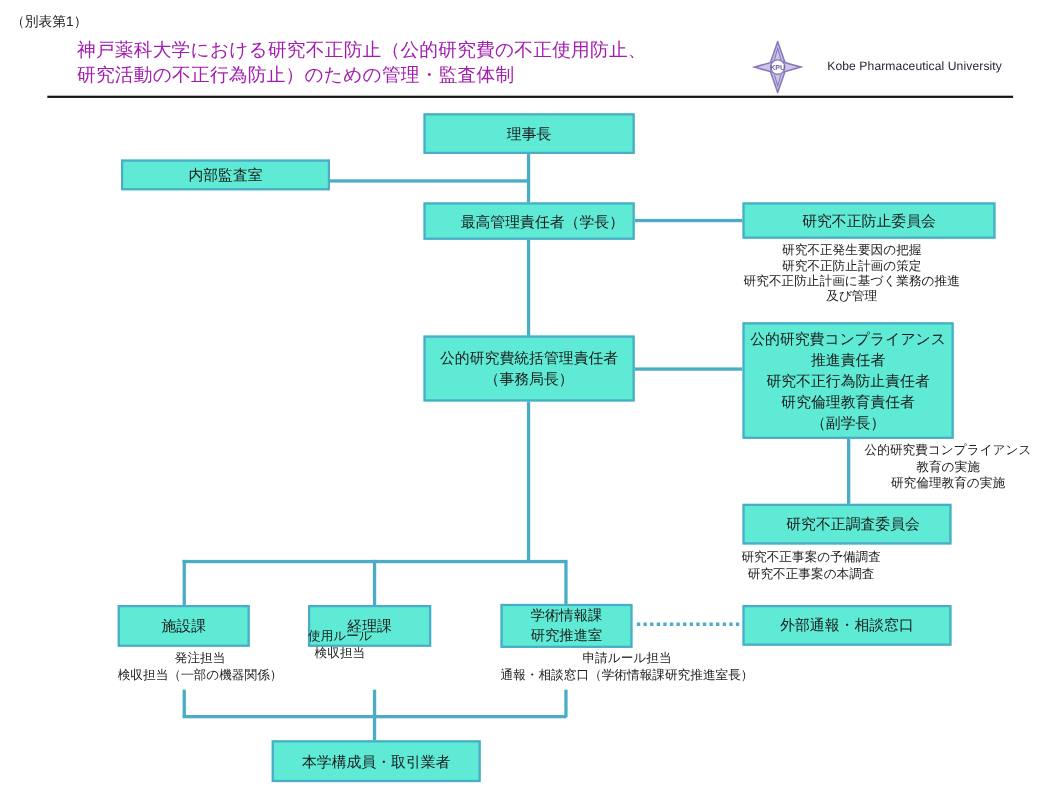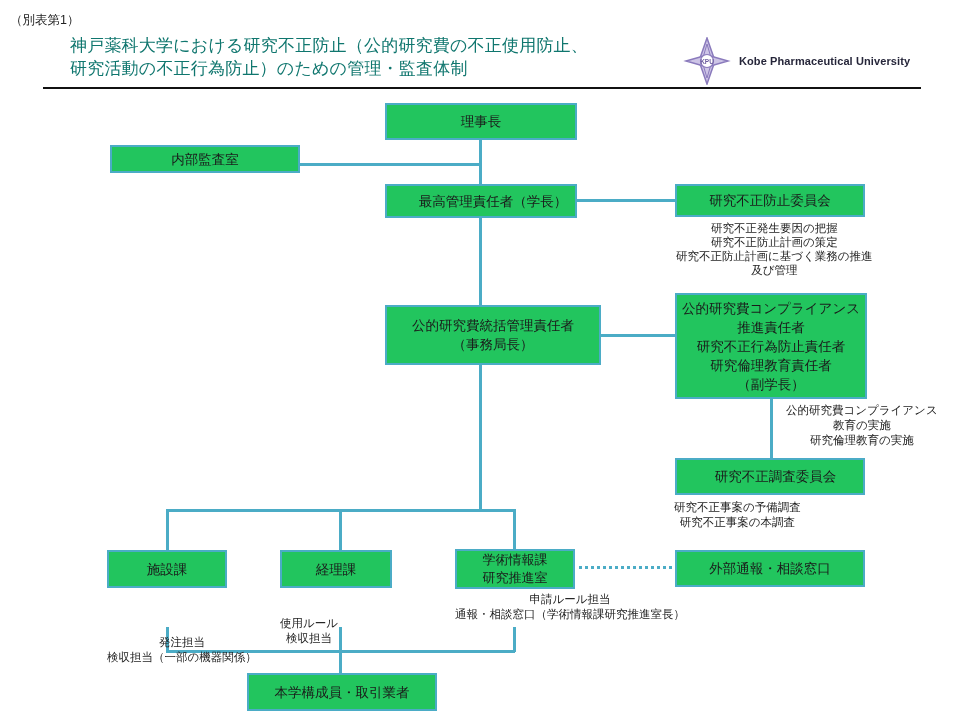--- a/index.html
+++ b/index.html
@@ -4,53 +4,53 @@
 <style>
   html,body{margin:0;padding:0;}
   body{
     width:960px;height:720px;position:relative;background:#ffffff;
     font-family:"Liberation Sans","DejaVu Sans",sans-serif;
     color:#1a1a1a;overflow:hidden;
   }
   .abs{position:absolute;}
   .note{left:10px;top:12px;font-size:12.5px;color:#222;}
   .title{
-    left:70px;top:35px;font-size:17px;line-height:22.5px;color:#0f766e;
+    left:70px;top:35px;font-size:17px;line-height:22.5px;color:#a21caf;
     white-space:pre-line;letter-spacing:0.2px;
   }
   .title-underline{left:43px;top:87px;width:878px;height:1.5px;background:#111;}
   .logo-wrap{left:683px;top:37px;width:230px;height:48px;display:flex;align-items:center;}
-  .logo-name{font-size:11px;font-weight:bold;color:#26263a;margin-left:8px;letter-spacing:0.1px;}
+  .logo-name{font-size:11px;font-weight:normal;color:#26263a;margin-left:21px;letter-spacing:0.1px;}
   .box{
-    border:2.5px solid #4BACC6;background:#22c55e;box-sizing:border-box;
+    border:2.5px solid #4BACC6;background:#5eead4;box-sizing:border-box;
     display:flex;align-items:center;justify-content:center;text-align:center;
     font-size:13.5px;line-height:19px;white-space:pre-line;color:#1a1a1a;
   }
   .ann{font-size:11.5px;line-height:15px;white-space:pre-line;color:#1c1c1c;text-align:center;}
   .line{background:#4BACC6;}
   .dotted{border-top:3px dotted #4BACC6;background:none;height:0;}
   
   #b-chairman{left:385px;top:103px;width:192px;height:37px;}
   #b-audit{left:110px;top:145px;width:190px;height:28px;}
   #b-president{left:385px;top:184px;width:192px;height:34px;padding-left:24px;}
-  #b-prevention{left:675px;top:184px;width:190px;height:33px;}
-  #b-fund{left:385px;top:305px;width:216px;height:60px;}
+  #b-prevention{left:675px;top:184px;width:230px;height:33px;}
+  #b-fund{left:385px;top:305px;width:192px;height:60px;}
   #b-compliance{left:675px;top:293px;width:192px;height:106px;}
   #b-invest{left:675px;top:458px;width:190px;height:37px;padding-left:11px;}
   #b-facilities{left:107px;top:550px;width:120px;height:38px;}
   #b-accounting{left:280px;top:550px;width:112px;height:38px;}
   #b-academic{left:455px;top:549px;width:120px;height:40px;font-size:13px;line-height:18px;}
   #b-external{left:675px;top:550px;width:190px;height:37px;}
   #b-members{left:247px;top:673px;width:190px;height:38px;}
   
   #a-prevention{left:676px;top:221px;line-height:14px;}
   #a-education{left:786px;top:403px;}
   #a-invest{left:674px;top:500px;}
-  #a-facilities{left:107px;top:592px;margin-top:43px;}
-  #a-accounting{left:280px;top:616px;}
+  #a-facilities{left:107px;top:592px;}
+  #a-accounting{left:280px;top:572px;}
   #a-academic{left:455px;top:592px;}
   
   #c1{left:478.5px;top:140px;width:3px;height:45px;}
   #c2{left:300px;top:162.5px;width:180px;height:3px;}
   #c3{left:577px;top:199px;width:98px;height:3px;}
   #c4{left:478.5px;top:218px;width:3px;height:88px;}
   #c5{left:577px;top:333.5px;width:98px;height:3px;}
   #c6{left:769.5px;top:399px;width:3px;height:60px;}
   #c7{left:478.5px;top:365px;width:3px;height:146px;}
   #c8{left:166px;top:508.5px;width:349px;height:3px;}

